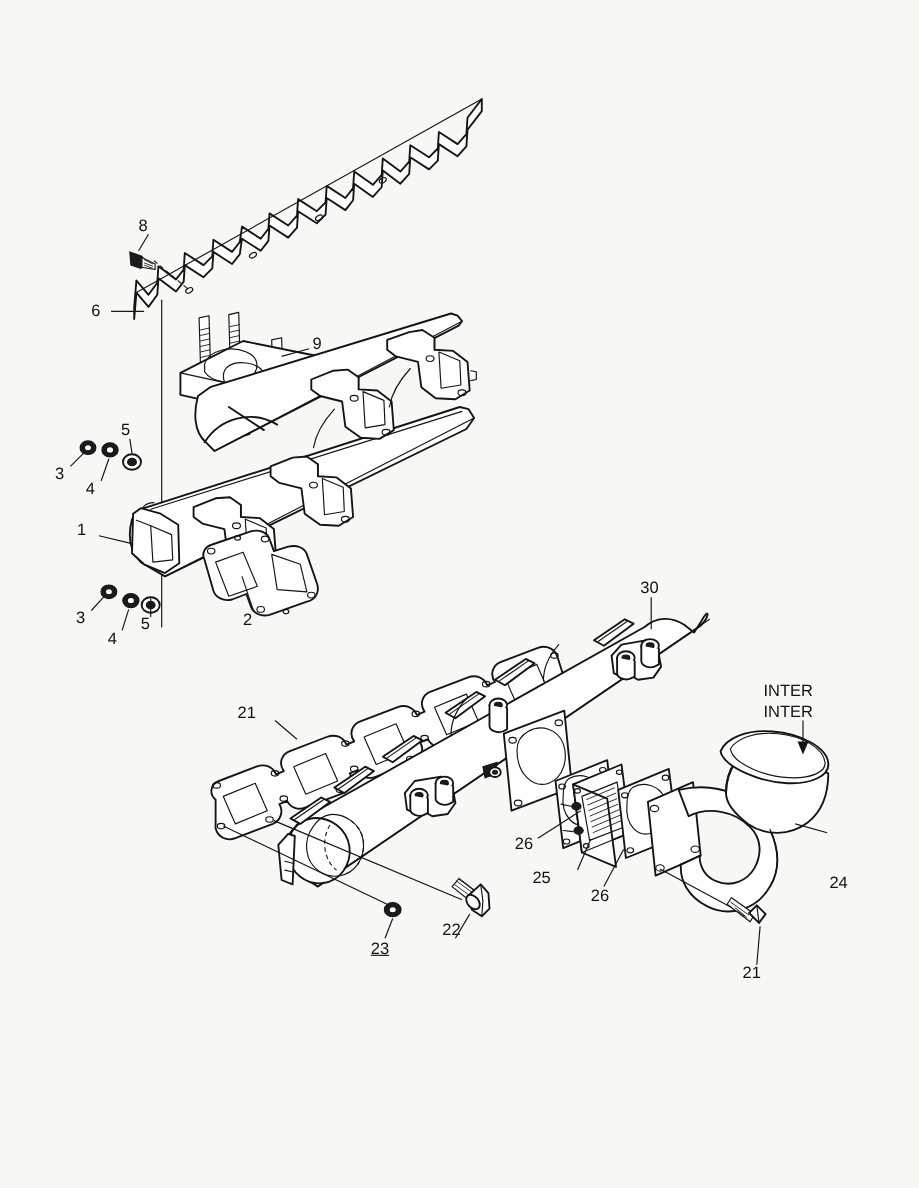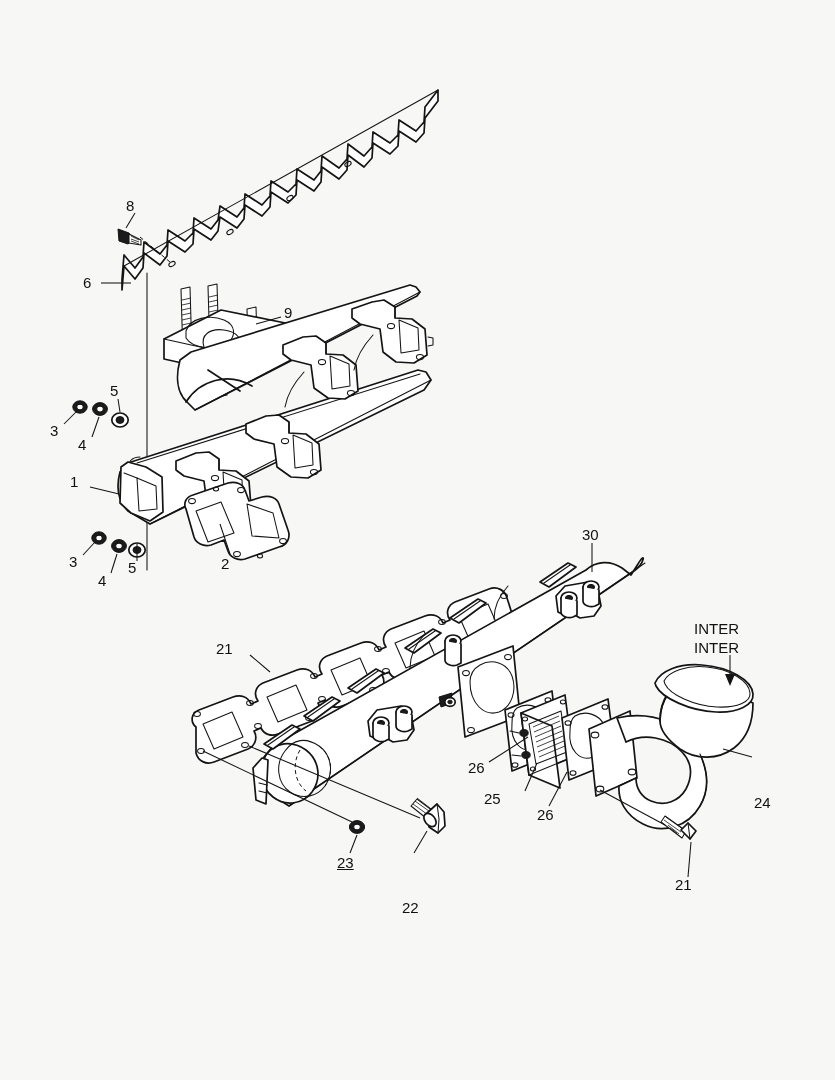--- a/index.html
+++ b/index.html
@@ -473,21 +473,21 @@
   <div class="callout" style="left:78px; top:437px;">4</div>
   <div class="callout" style="left:110px; top:383px;">5</div>
   <div class="callout" style="left:69px; top:554px;">3</div>
   <div class="callout" style="left:98px; top:573px;">4</div>
   <div class="callout" style="left:128px; top:560px;">5</div>
   <div class="callout" style="left:83px; top:275px;">6</div>
   <div class="callout" style="left:126px; top:198px;">8</div>
   <div class="callout" style="left:284px; top:305px;">9</div>
   <div class="callout" style="left:582px; top:527px;">30</div>
   <div class="callout" style="left:216px; top:641px;">21</div>
-  <div class="callout" style="left:402px; top:900px;">22</div>
+  <div class="callout" style="left:402px; top:838px;">22</div>
   <div class="callout" style="left:337px; top:855px;text-decoration:underline;">23</div>
   <div class="callout" style="left:754px; top:751px;margin-top:44px;">24</div>
   <div class="callout" style="left:484px; top:791px;">25</div>
   <div class="callout" style="left:468px; top:760px;">26</div>
   <div class="callout" style="left:537px; top:807px;">26</div>
   <div class="callout" style="left:675px; top:877px;">21</div>
 
   <div class="annot" style="left:694px; top:620px;">
     <div>INTER</div>
     <div>INTER</div>

